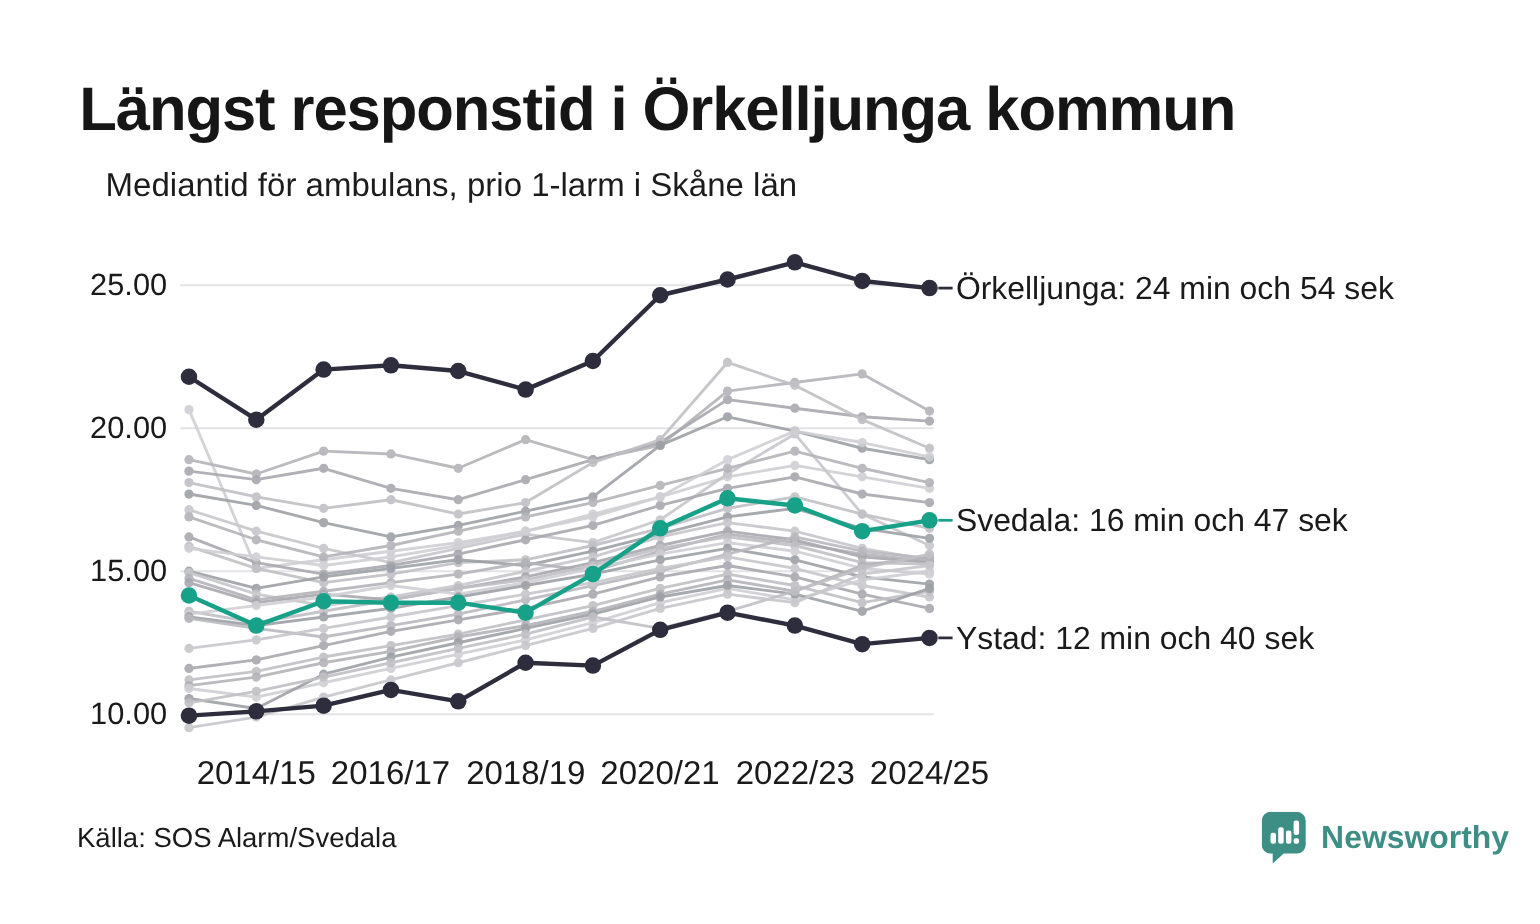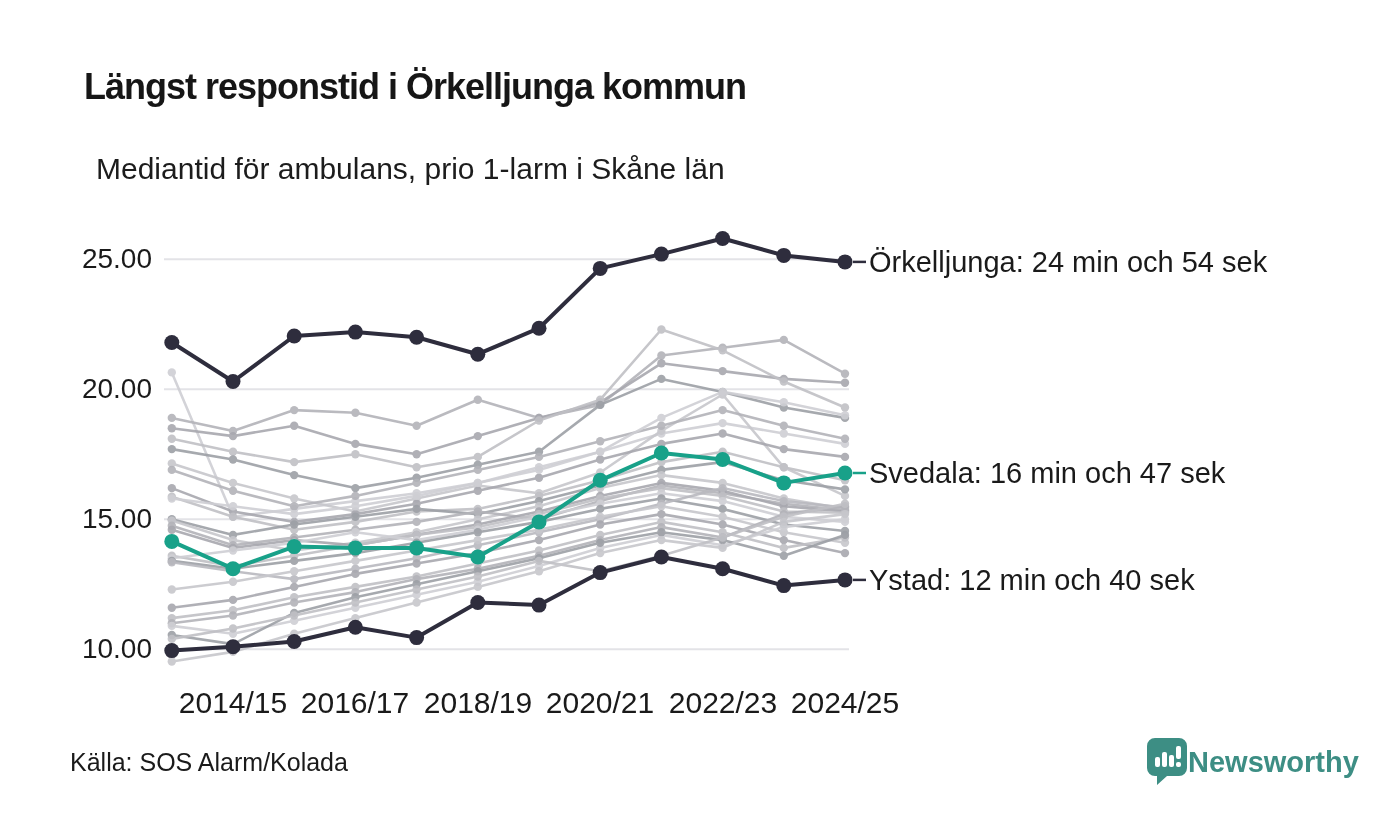--- a/index.html
+++ b/index.html
@@ -3,32 +3,32 @@
 <meta charset="utf-8">
 <style>
   html,body{margin:0;padding:0;}
   body{
     width:1400px;height:840px;position:relative;overflow:hidden;background:#ffffff;
     font-family:"Liberation Sans", sans-serif;
   }
   #chart{position:absolute;left:0;top:0;z-index:1;}
   .overlay{position:absolute;z-index:2;}
   #title{
-    left:84px;top:66px;width:1260px;
-    font-size:36px;font-weight:700;color:#161616;letter-spacing:-1px;
+    left:72px;top:66px;width:1260px;
+    font-size:56px;font-weight:700;color:#161616;letter-spacing:-1px;
   }
   #subtitle{
     left:96px;top:152px;width:1100px;
     font-size:30px;font-weight:400;color:#1c1c1c;
   }
   #source{
     left:70px;top:748px;font-size:25px;color:#1a1a1a;
   }
   #brand{
-    left:1147px;top:738px;display:flex;align-items:center;
+    left:1147px;top:738px;display:flex;align-items:center;gap:13px;
   }
   #brand .brand-text{font-size:29px;font-weight:700;color:#3d8e84;}
   text{font-family:"Liberation Sans", sans-serif;}
   .ytick{font-size:28px;fill:#1a1a1a;}
   .xtick{font-size:30px;fill:#1a1a1a;}
   .ann{font-size:29px;fill:#1a1a1a;}
 </style>
 </head>
 <body>
 
@@ -502,21 +502,21 @@
 
   <g>
     <text class="ann" x="869" y="272">Örkelljunga: 24 min och 54 sek</text>
     <text class="ann" x="869" y="483">Svedala: 16 min och 47 sek</text>
     <text class="ann" x="869" y="590">Ystad: 12 min och 40 sek</text>
   </g>
 </svg>
 
 <div class="overlay" id="title">Längst responstid i Örkelljunga kommun</div>
 <div class="overlay" id="subtitle">Mediantid för ambulans, prio 1-larm i Skåne län</div>
-<div class="overlay" id="source">Källa: SOS Alarm/Kolada</div>
+<div class="overlay" id="source">Källa: SOS Alarm/Svedala</div>
 
 <div class="overlay" id="brand">
   <svg width="41" height="48" viewBox="0 0 41 48">
     <path fill="#3d8e84" d="M8,0 h24 a8,8 0 0 1 8,8 v22 a8,8 0 0 1 -8,8 h-12 l-10,9 v-9 h-2 a8,8 0 0 1 -8,-8 v-22 a8,8 0 0 1 8,-8 z"></path>
     <rect x="8" y="19" width="5" height="10" rx="2" fill="#ffffff"></rect>
     <rect x="15" y="14" width="5" height="15" rx="2" fill="#ffffff"></rect>
     <rect x="22" y="17" width="5" height="12" rx="2" fill="#ffffff"></rect>
     <rect x="29" y="8" width="5" height="13" rx="2" fill="#ffffff"></rect>
     <rect x="29" y="24" width="5" height="5" rx="2" fill="#ffffff"></rect>
   </svg>

